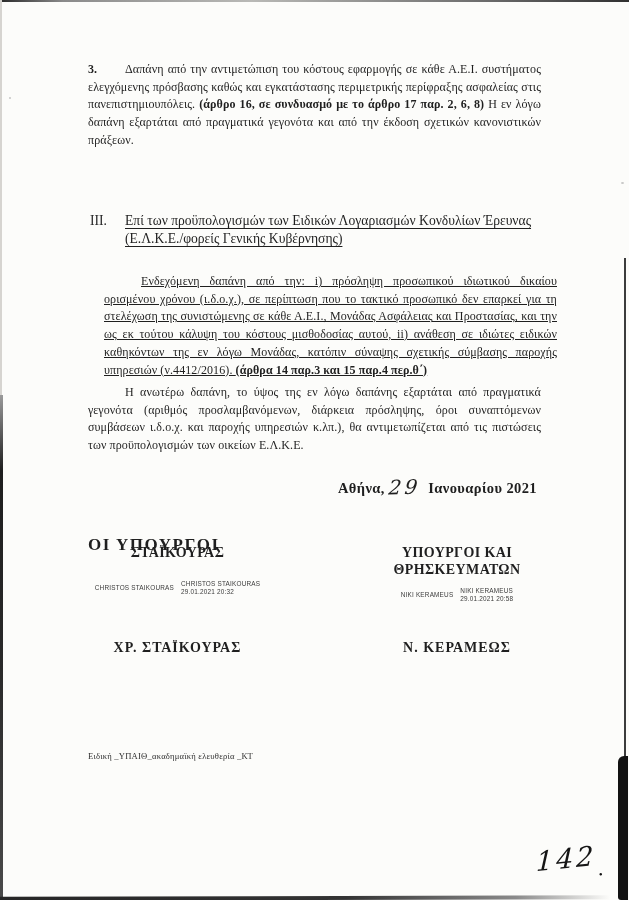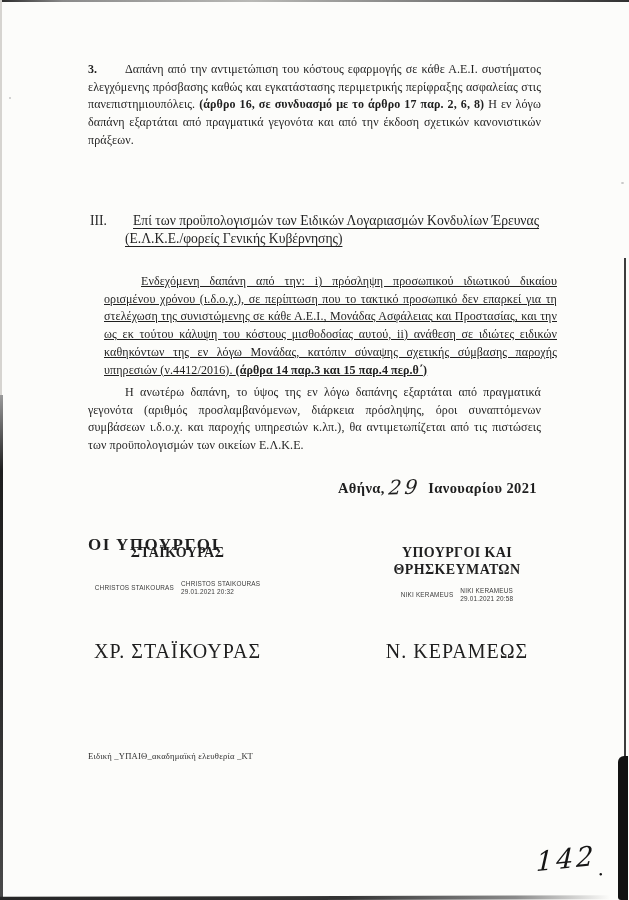--- a/index.html
+++ b/index.html
@@ -39,21 +39,21 @@
   .pnum{display:inline-block;width:37px;font-weight:bold;}
   .indent{text-indent:37px;}
   b,.bold{font-weight:bold;}
 
   .heading{
     position:absolute;left:88px;width:453px;
     font-size:13.6px;line-height:17.7px;font-weight:normal;
     padding-left:37px;box-sizing:border-box;
   }
   .heading .hnum{position:absolute;left:2px;top:0;text-decoration:none;}
-  .heading .htext{text-decoration:underline;text-underline-offset:3px;margin-left:8px;}
+  .heading .htext{text-decoration:underline;text-underline-offset:3px;}
 
   
   .date-line{
     position:absolute;top:474px;right:92px;
     font-size:14.5px;font-weight:bold;letter-spacing:.4px;white-space:nowrap;
   }
   .handwriting{
     font-family:"DejaVu Serif", serif;font-style:italic;font-weight:normal;
   }
   .date-line .handwriting{
@@ -74,21 +74,21 @@
     position:absolute;left:0;width:100%;
     display:flex;justify-content:center;align-items:center;gap:7px;
     font-family:"Liberation Sans", sans-serif;
     font-size:6.4px;line-height:7.5px;color:#3a3a3a;letter-spacing:.2px;white-space:nowrap;
   }
   .sig-col.left .stamp{top:35px;}
   .sig-col.right .stamp{top:42px;}
   .stamp .stamp-right{text-align:left;}
   .sig-name{
     position:absolute;top:95px;left:0;width:100%;
-    font-weight:normal;font-size:20px;letter-spacing:1px;white-space:nowrap;
+    font-weight:bold;font-size:14px;letter-spacing:1px;white-space:nowrap;
   }
 
   
   .footer-note{
     position:absolute;top:751px;left:88px;
     font-size:8.6px;letter-spacing:.2px;color:#303030;
   }
 
   
   .page-number{

